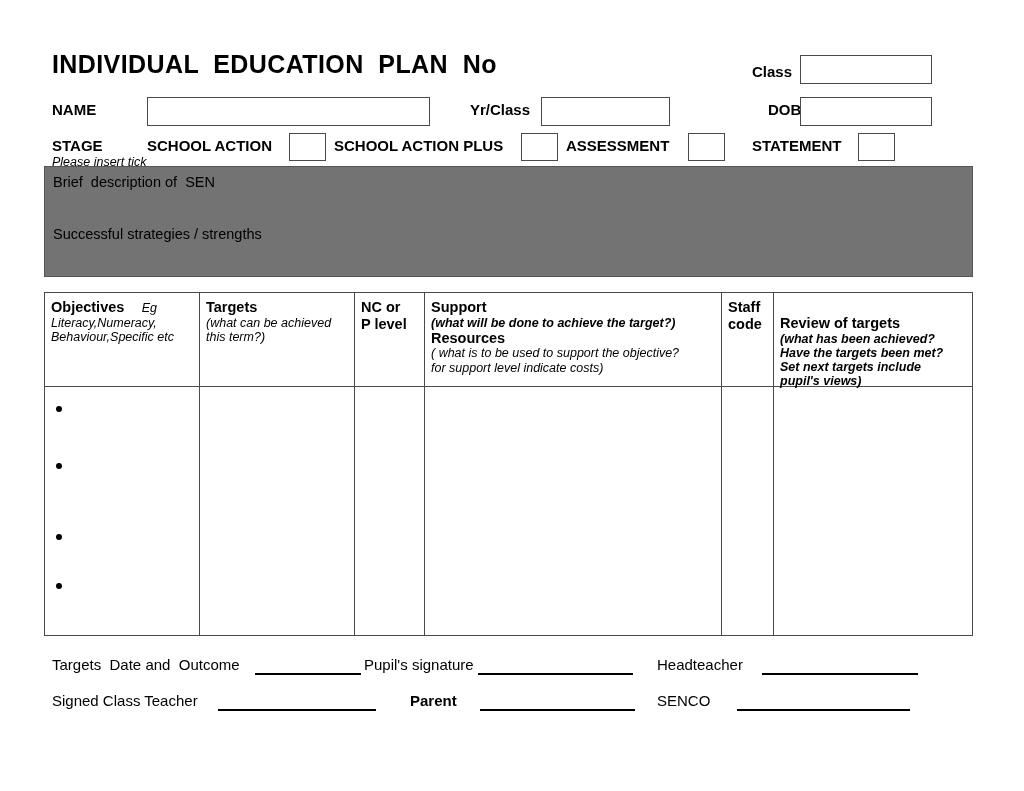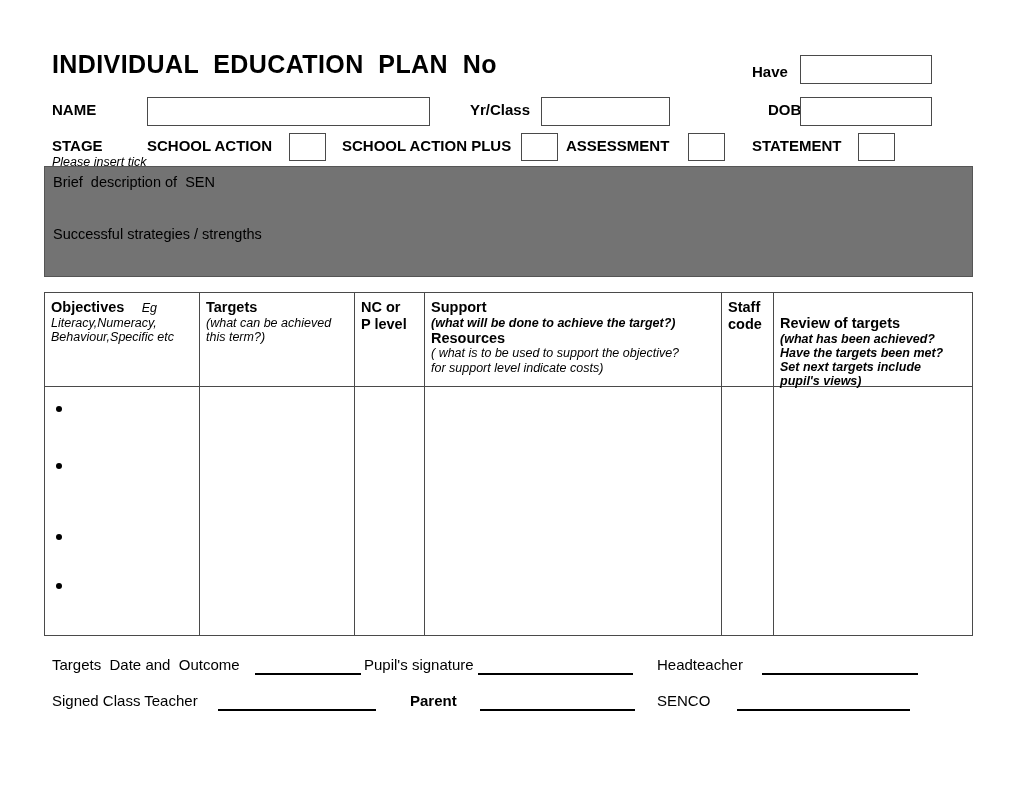--- a/index.html
+++ b/index.html
@@ -162,39 +162,39 @@
     background: #000000;
   }
 </style>
 </head>
 <body>
 
 <div id="page">
 
   <div class="doc-title">INDIVIDUAL  EDUCATION  PLAN  No</div>
 
-  <div class="lbl" style="left:752px; top:64px;">Have</div>
+  <div class="lbl" style="left:752px; top:64px;">Class</div>
   <div class="fieldbox" style="left:800px; top:55px; width:132px; height:29px;"></div>
 
   <div class="lbl" style="left:52px; top:102px;">NAME</div>
   <div class="fieldbox" style="left:147px; top:97px; width:283px; height:29px;"></div>
 
   <div class="lbl" style="left:470px; top:102px;">Yr/Class</div>
   <div class="fieldbox" style="left:541px; top:97px; width:129px; height:29px;"></div>
 
   <div class="lbl" style="left:752px; top:102px;margin-left:16px;">DOB</div>
   <div class="fieldbox" style="left:800px; top:97px; width:132px; height:29px;"></div>
 
   <div class="lbl" style="left:52px; top:138px;">STAGE</div>
   <div class="subnote" style="left:52px; top:156px;">Please insert tick</div>
 
   <div class="lbl" style="left:147px; top:138px;">SCHOOL ACTION</div>
   <div class="tickbox" style="left:289px; top:133px; width:37px; height:28px;"></div>
 
-  <div class="lbl" style="left:342px; top:138px;">SCHOOL ACTION PLUS</div>
+  <div class="lbl" style="left:334px; top:138px;">SCHOOL ACTION PLUS</div>
   <div class="tickbox" style="left:521px; top:133px; width:37px; height:28px;"></div>
 
   <div class="lbl" style="left:566px; top:138px;text-align:right;">ASSESSMENT</div>
   <div class="tickbox" style="left:688px; top:133px; width:37px; height:28px;"></div>
 
   <div class="lbl" style="left:752px; top:138px;">STATEMENT</div>
   <div class="tickbox" style="left:858px; top:133px; width:37px; height:28px;"></div>
 
   <div class="sen-box">
     <div class="sen-line" style="left:8px; top:8px;">Brief  description of  SEN</div>

